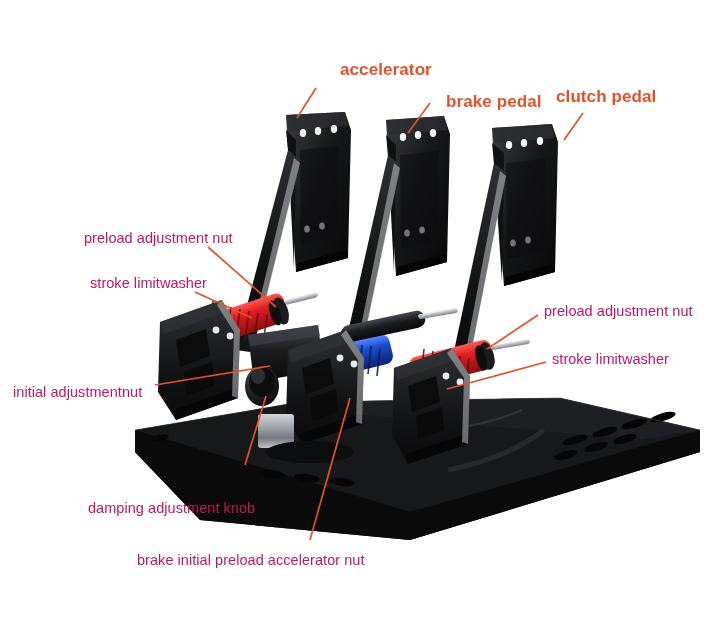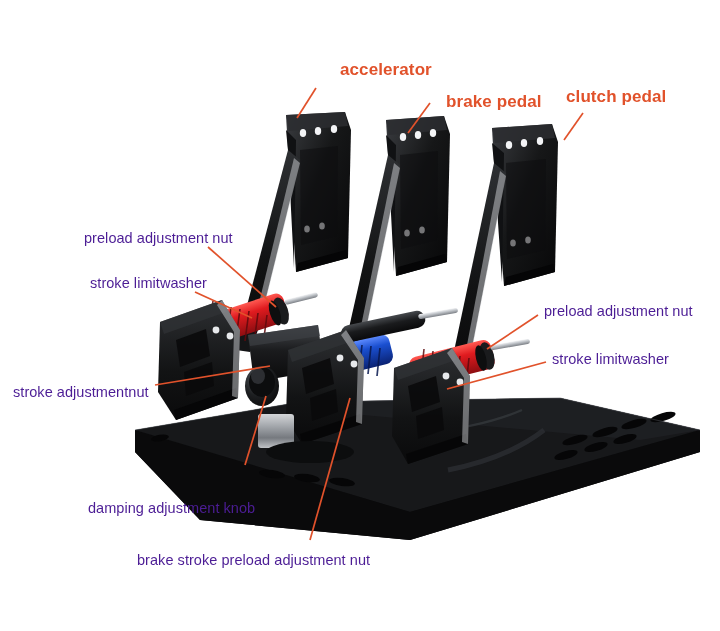--- a/index.html
+++ b/index.html
@@ -26,21 +26,21 @@
     white-space: nowrap;
     line-height: 1.15;
   }
   .callout-primary {
     color: #E1522B;
     font-size: 17px;
     font-weight: bold;
     letter-spacing: 0.1px;
   }
   .callout-secondary {
-    color: #4c1d95;
+    color: #be185d;
     font-size: 14.5px;
     font-weight: normal;
     letter-spacing: 0.05px;
   }
 </style>
 </head>
 <body>
 
 <svg id="diagram" viewBox="0 0 720 631">
   <defs>
@@ -287,21 +287,21 @@
     <line x1="245" y1="465" x2="266" y2="396"></line>
     <line x1="310" y1="540" x2="350" y2="398"></line>
 
     <line x1="538" y1="315" x2="487" y2="349"></line>
     <line x1="546" y1="362" x2="447" y2="389"></line>
   </g>
 </svg>
 
 <div class="callout callout-primary" style="left:296px; top:60px;margin-left:44px;">accelerator</div>
 <div class="callout callout-primary" style="left:407px; top:92px;margin-left:39px;">brake pedal</div>
-<div class="callout callout-primary" style="left:556px; top:87px;margin-left:10px;">clutch pedal</div>
+<div class="callout callout-primary" style="left:556px; top:87px;">clutch pedal</div>
 
 <div class="callout callout-secondary" style="left:84px; top:230px;">preload adjustment nut</div>
 <div class="callout callout-secondary" style="left:90px; top:275px;">stroke limitwasher</div>
-<div class="callout callout-secondary" style="left:13px; top:384px;">stroke adjustmentnut</div>
+<div class="callout callout-secondary" style="left:13px; top:384px;">initial adjustmentnut</div>
 <div class="callout callout-secondary" style="left:88px; top:500px;">damping adjustment knob</div>
-<div class="callout callout-secondary" style="left:137px; top:552px;">brake stroke preload adjustment nut</div>
+<div class="callout callout-secondary" style="left:137px; top:552px;">brake initial preload accelerator nut</div>
 <div class="callout callout-secondary" style="left:544px; top:303px;">preload adjustment nut</div>
 <div class="callout callout-secondary" style="left:552px; top:351px;">stroke limitwasher</div>
 
 </body></html>

